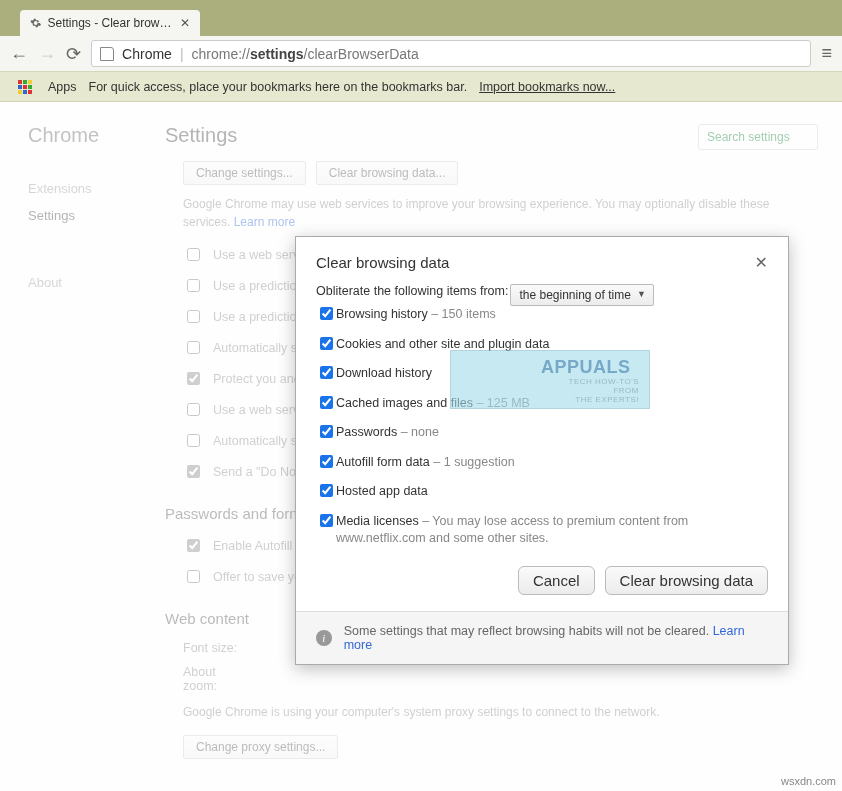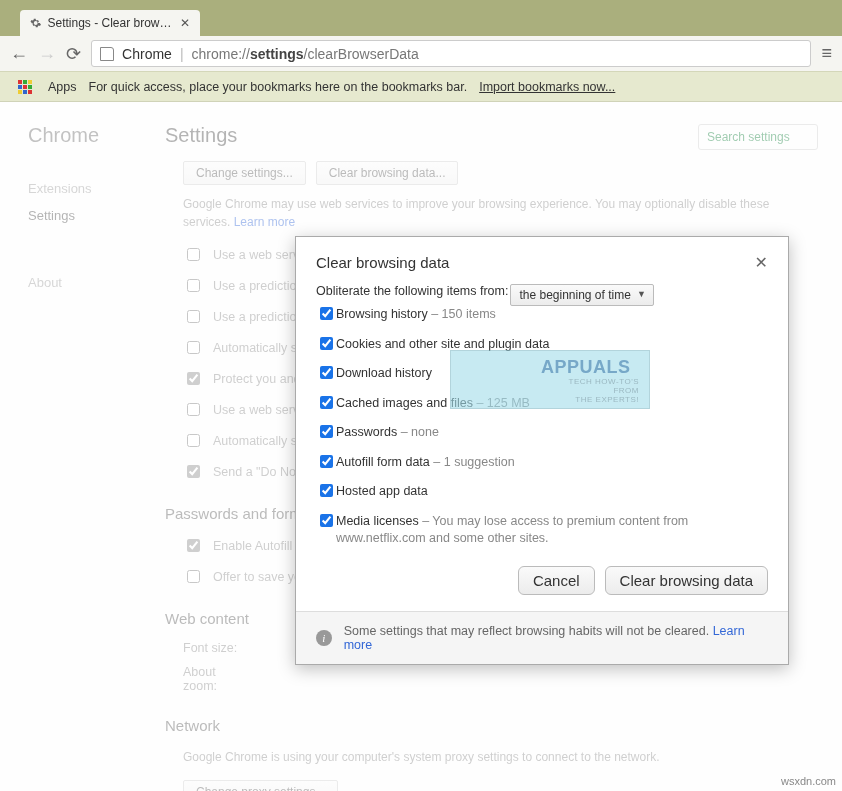--- a/index.html
+++ b/index.html
@@ -174,21 +174,20 @@
       </div>
 
     <div class="section-h">Web content</div>
     <div class="field-row">
         <span class="field-label">Font size:</span>
       </div>
     <div class="field-row">
         <span class="field-label">About zoom:</span>
       </div>
 
-    <div class="section-h">Network</div>
     <p class="desc">Google Chrome is using your computer's system proxy settings to connect to the network.</p>
     <div class="btn-row">
         <span class="chrome-btn">Change proxy settings...</span>
       </div>
 
   </div>
 </div>
 
 <div class="overlay"></div>
 

